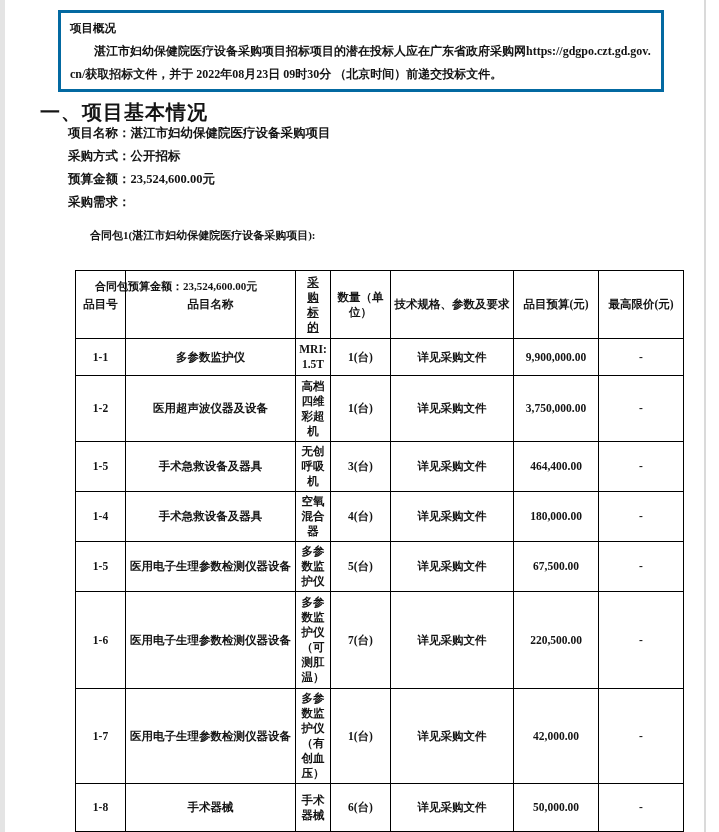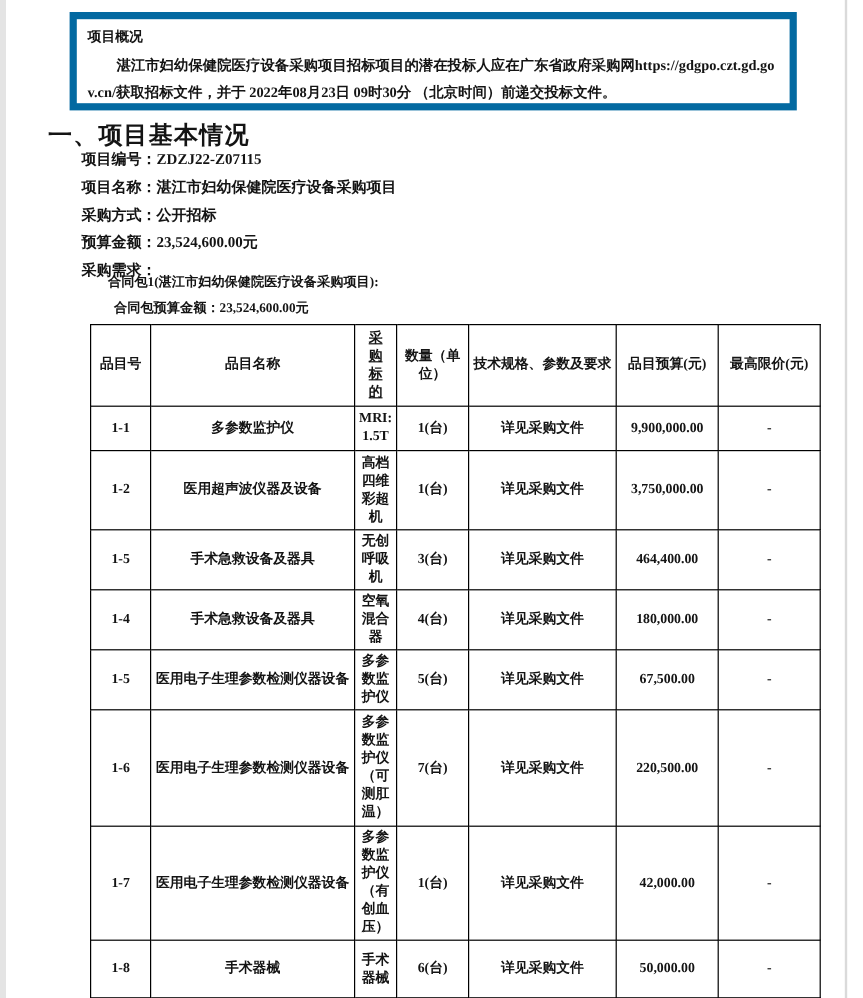--- a/index.html
+++ b/index.html
@@ -13,21 +13,21 @@
   }
   .doc { position: relative; width: 719px; height: 832px; }
 
   .edge-left  { position: absolute; left: 0; top: 0; width: 5px; height: 832px; background: #e4e4e4; }
   .edge-right { position: absolute; left: 704px; top: 0; width: 2px; height: 832px; background: #dadada; }
 
   
   .overview-box {
     position: absolute; left: 58px; top: 10px;
     width: 606px; height: 82px;
-    border: 6px solid #0369a1;
+    border: 3px solid #0369a1;
     box-sizing: border-box;
     padding: 7px 9px 0 9px;
     font-size: 11.5px;
   }
   .overview-title { font-size: 11.5px; line-height: 16px; }
   .overview-body {
     margin-top: 4px;
     font-size: 12px;
     line-height: 23px;
     text-indent: 2em;
@@ -36,21 +36,21 @@
 
   
   .section-title {
     position: absolute; left: 40px; top: 99px;
     font-size: 20px; letter-spacing: 1px;
   }
   .fields { position: absolute; left: 68px; top: 122px; font-size: 12.5px; }
   .field-line { height: 23px; line-height: 23px; }
   .package { position: absolute; left: 90px; top: 224px; font-size: 11px; }
   .package-line { height: 22px; line-height: 22px; }
-  .package-line.l2 { padding-left: 5px; }
+  .package-line.l2 { padding-left: 5px; margin-top: 29px; }
 
   
   table.items {
     position: absolute; left: 75px; top: 270px;
     width: 608px;
     border-collapse: collapse;
     table-layout: fixed;
     font-size: 11.5px;
     font-weight: bold;
   }
@@ -91,21 +91,20 @@
   <div class="edge-right"></div>
 
   <div class="overview-box">
     <div class="overview-title">项目概况</div>
     <div class="overview-body">湛江市妇幼保健院医疗设备采购项目招标项目的潜在投标人应在广东省政府采购网https://gdgpo.czt.gd.gov.cn/获取招标文件，并于 2022年08月23日 09时30分 （北京时间）前递交投标文件。</div>
   </div>
 
   <div class="section-title">一、项目基本情况</div>
 
   <div class="fields">
-    <div class="field-line"><span>项目编号：</span><span>ZDZJ22-Z07115</span></div>
     <div class="field-line"><span>项目名称：</span><span>湛江市妇幼保健院医疗设备采购项目</span></div>
     <div class="field-line"><span>采购方式：</span><span>公开招标</span></div>
     <div class="field-line"><span>预算金额：</span><span>23,524,600.00元</span></div>
     <div class="field-line"><span>采购需求：</span><span></span></div>
   </div>
 
   <div class="package">
     <div class="package-line l1">合同包1(湛江市妇幼保健院医疗设备采购项目):</div>
     <div class="package-line l2">合同包预算金额：23,524,600.00元</div>
   </div>

